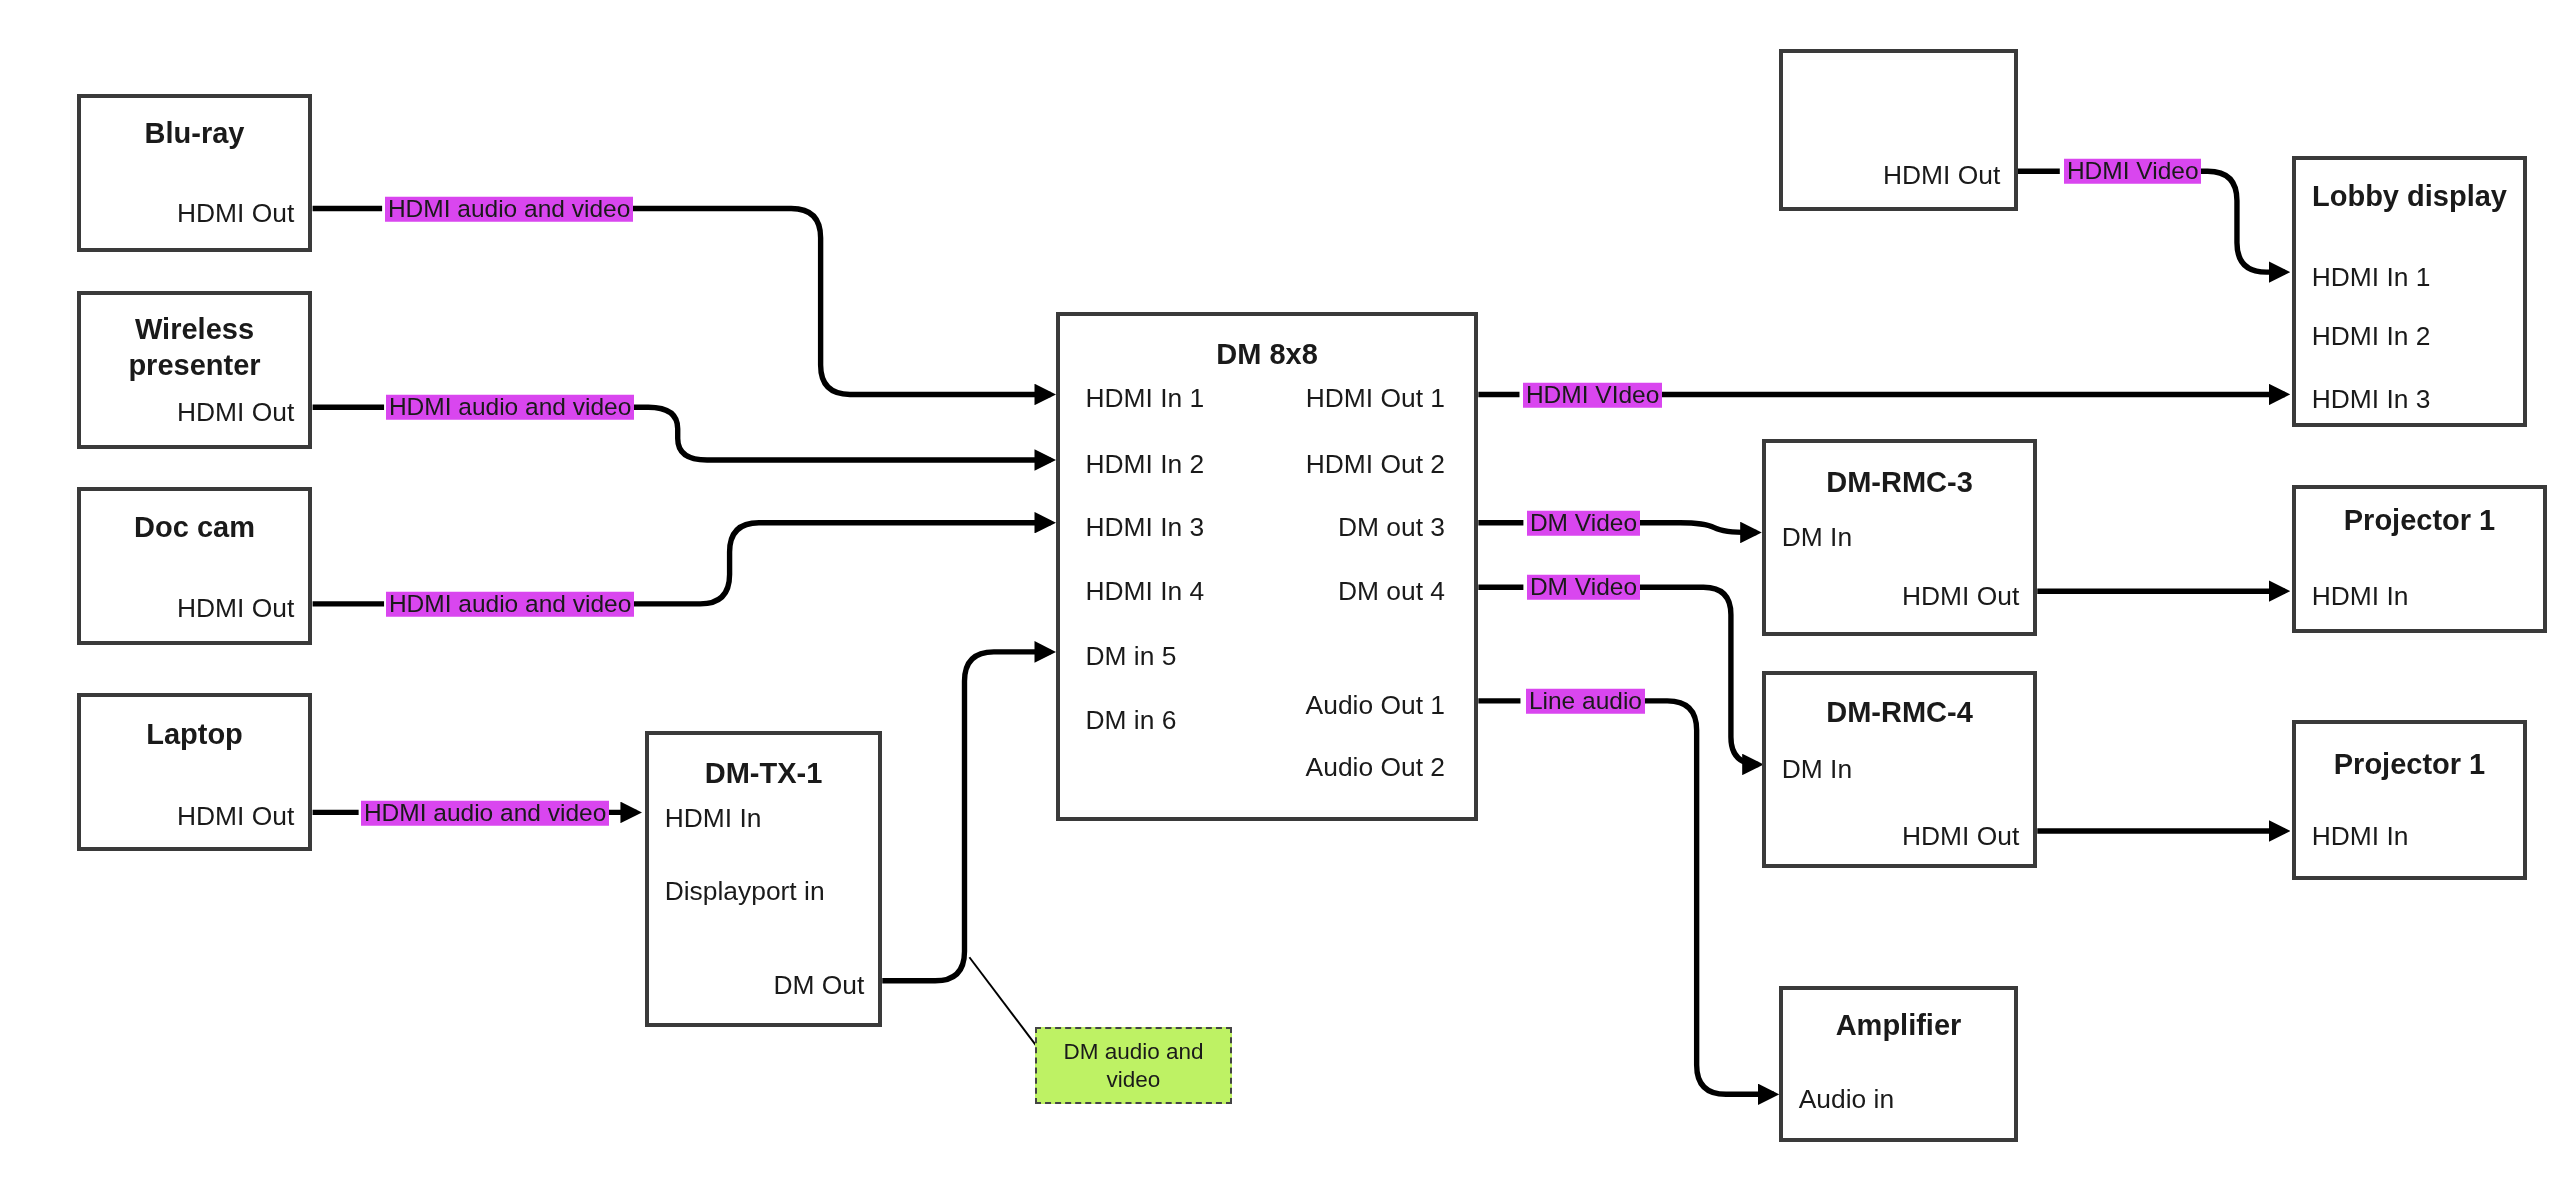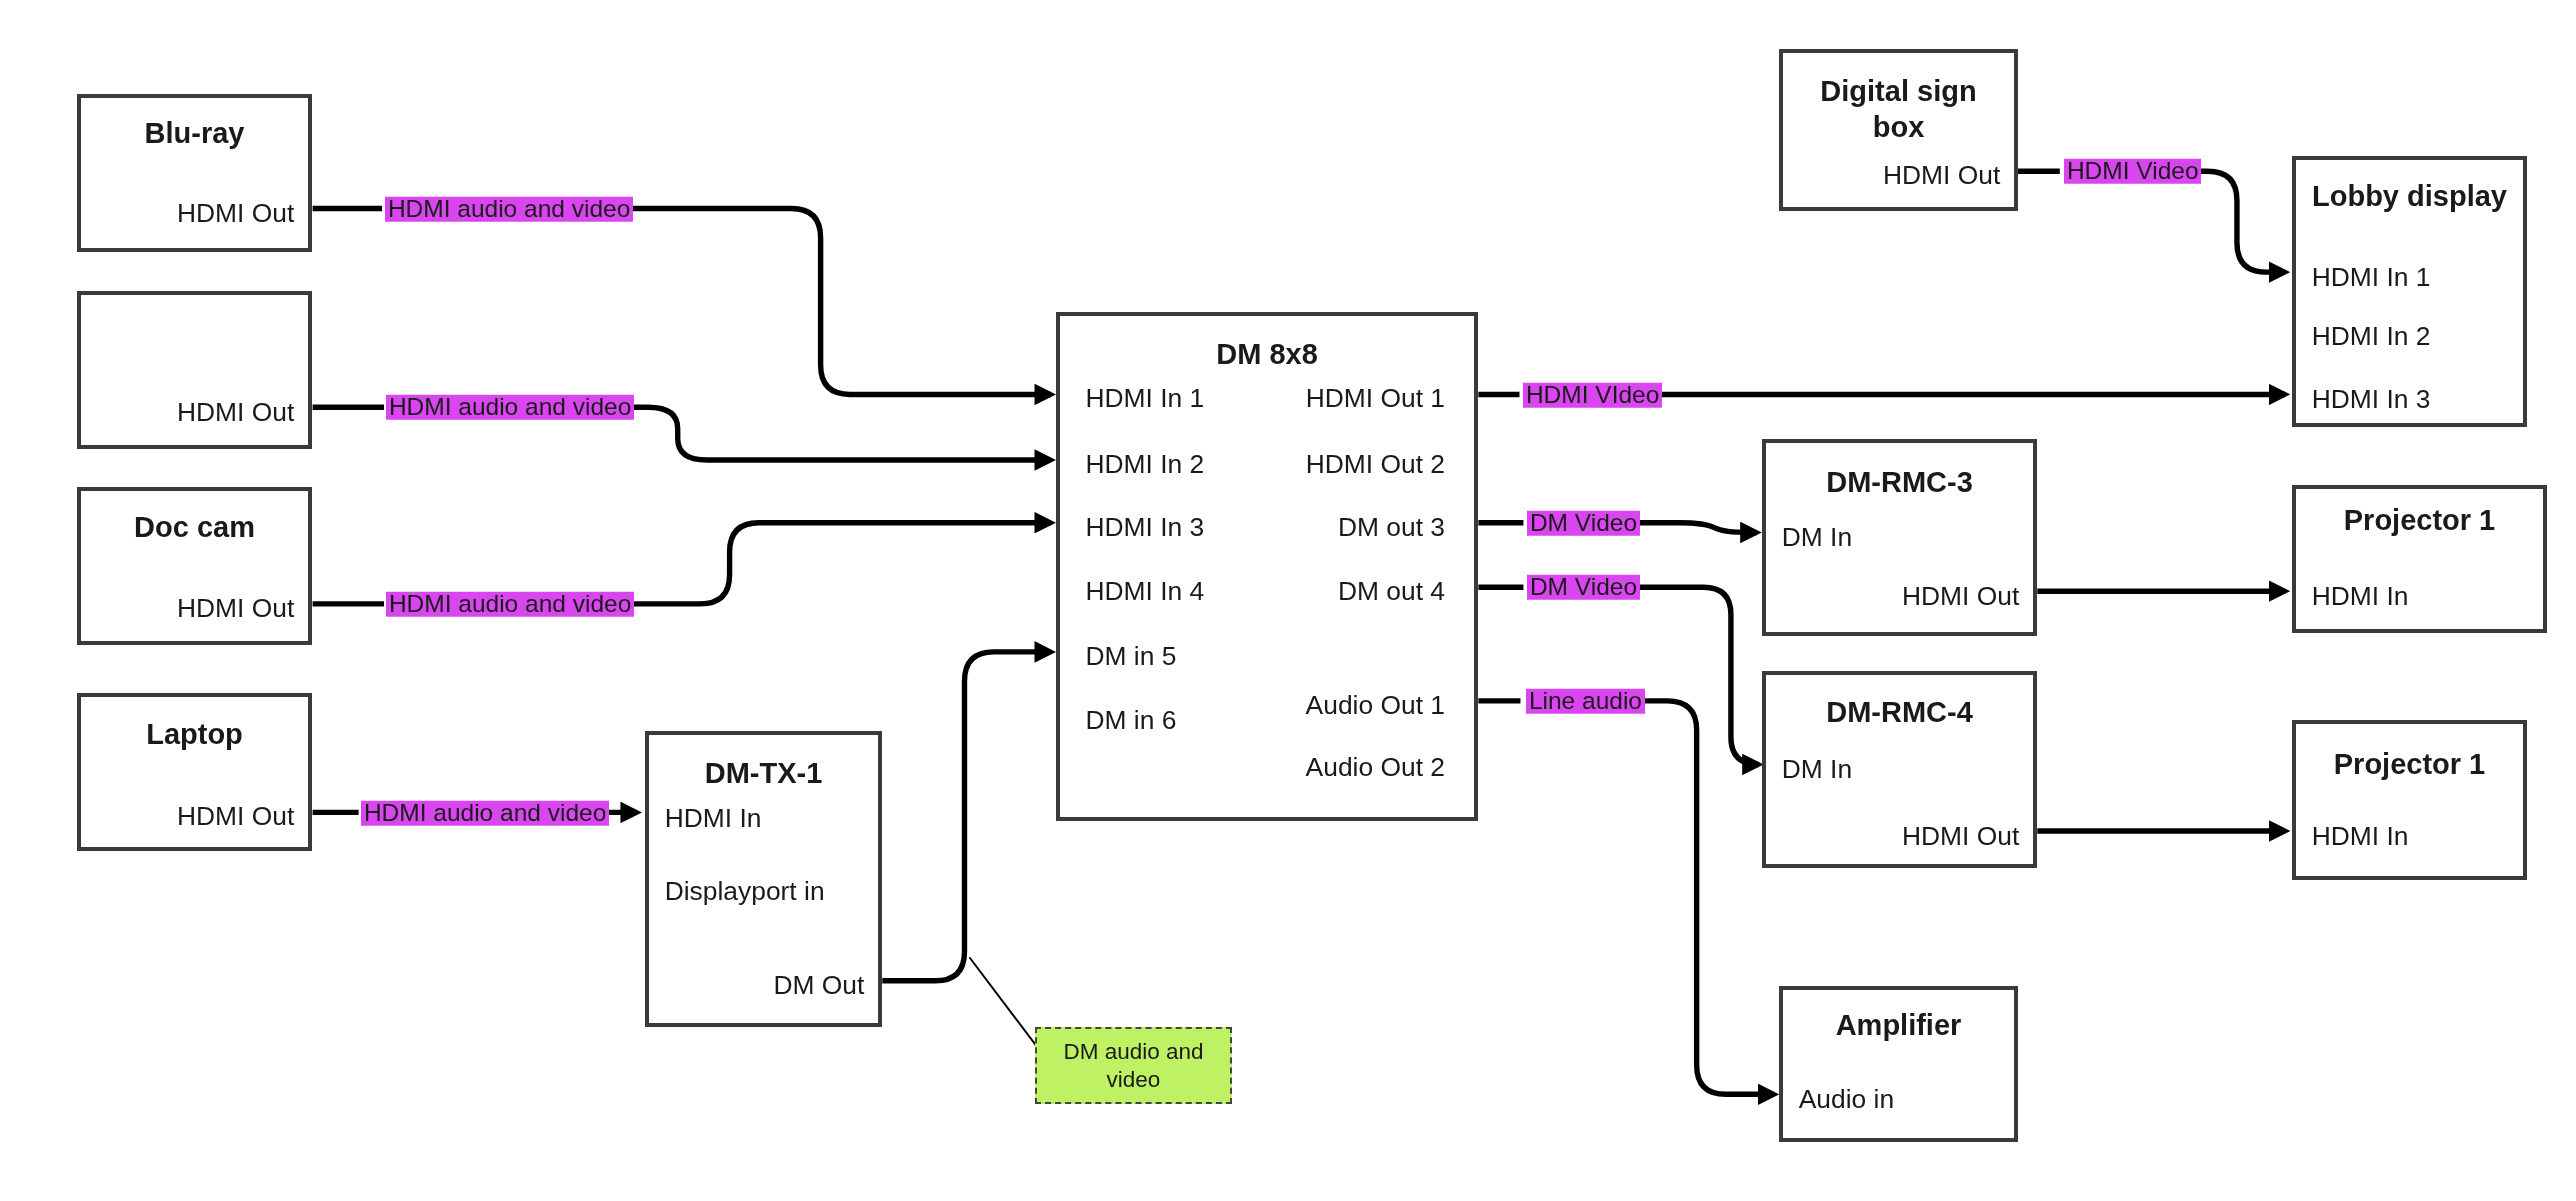--- a/index.html
+++ b/index.html
@@ -59,20 +59,21 @@
     </g>
     <path d="M990 978 L1058 1068" fill="none" stroke="#000000" stroke-width="2"></path>
   </svg>
 
   <div class="node" style="left:77px;top:94px;width:235px;height:158px">
     <div class="title" style="top:16.6px">Blu-ray</div>
     <div class="port pr" style="top:115px">HDMI Out</div>
   </div>
 
   <div class="node" style="left:77px;top:291px;width:235px;height:158px">
+    <div class="title" style="top:15.7px">Wireless presenter</div>
     <div class="port pr" style="top:117px">HDMI Out</div>
   </div>
 
   <div class="node" style="left:77px;top:487px;width:235px;height:158px">
     <div class="title" style="top:17.6px">Doc cam</div>
     <div class="port pr" style="top:117px">HDMI Out</div>
   </div>
 
   <div class="node" style="left:77px;top:693px;width:235px;height:158px">
     <div class="title" style="top:18.6px">Laptop</div>
@@ -96,21 +97,20 @@
     <div class="port pl-wide" style="top:404px">DM in 6</div>
     <div class="port pr-wide" style="top:82px">HDMI Out 1</div>
     <div class="port pr-wide" style="top:148px">HDMI Out 2</div>
     <div class="port pr-wide" style="top:211px">DM out 3</div>
     <div class="port pr-wide" style="top:275px">DM out 4</div>
     <div class="port pr-wide" style="top:389px">Audio Out 1</div>
     <div class="port pr-wide" style="top:451px">Audio Out 2</div>
   </div>
 
   <div class="node" style="left:1779px;top:49px;width:239px;height:162px">
-    <div class="title" style="top:19.6px">Digital sign box</div>
     <div class="port pr" style="top:122px">HDMI Out</div>
   </div>
 
   <div class="node" style="left:2292px;top:156px;width:235px;height:271px">
     <div class="title" style="top:17.6px">Lobby display</div>
     <div class="port pl" style="top:117px">HDMI In 1</div>
     <div class="port pl" style="top:176px">HDMI In 2</div>
     <div class="port pl" style="top:239px">HDMI In 3</div>
   </div>
 

